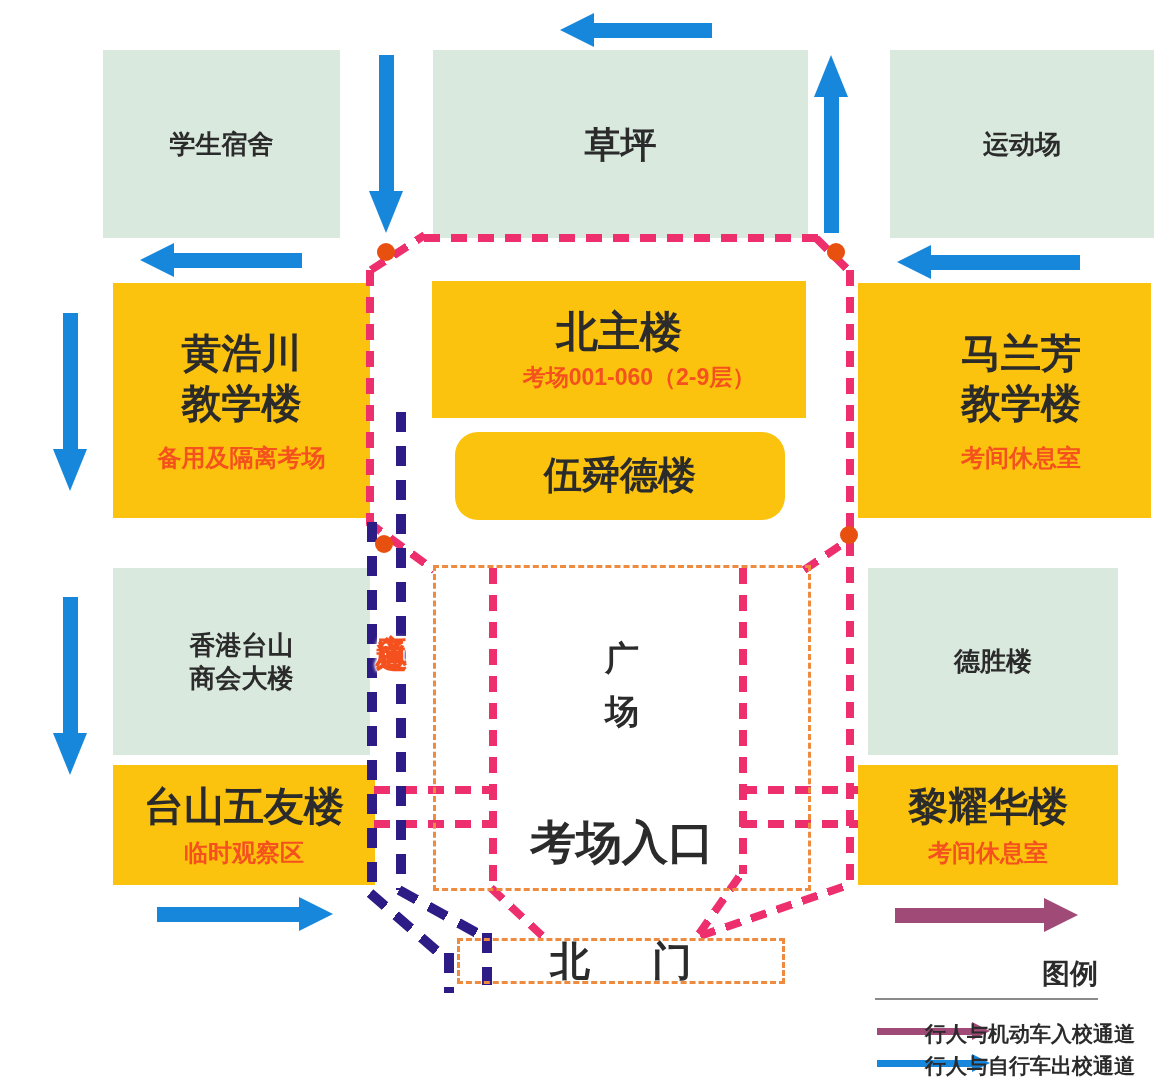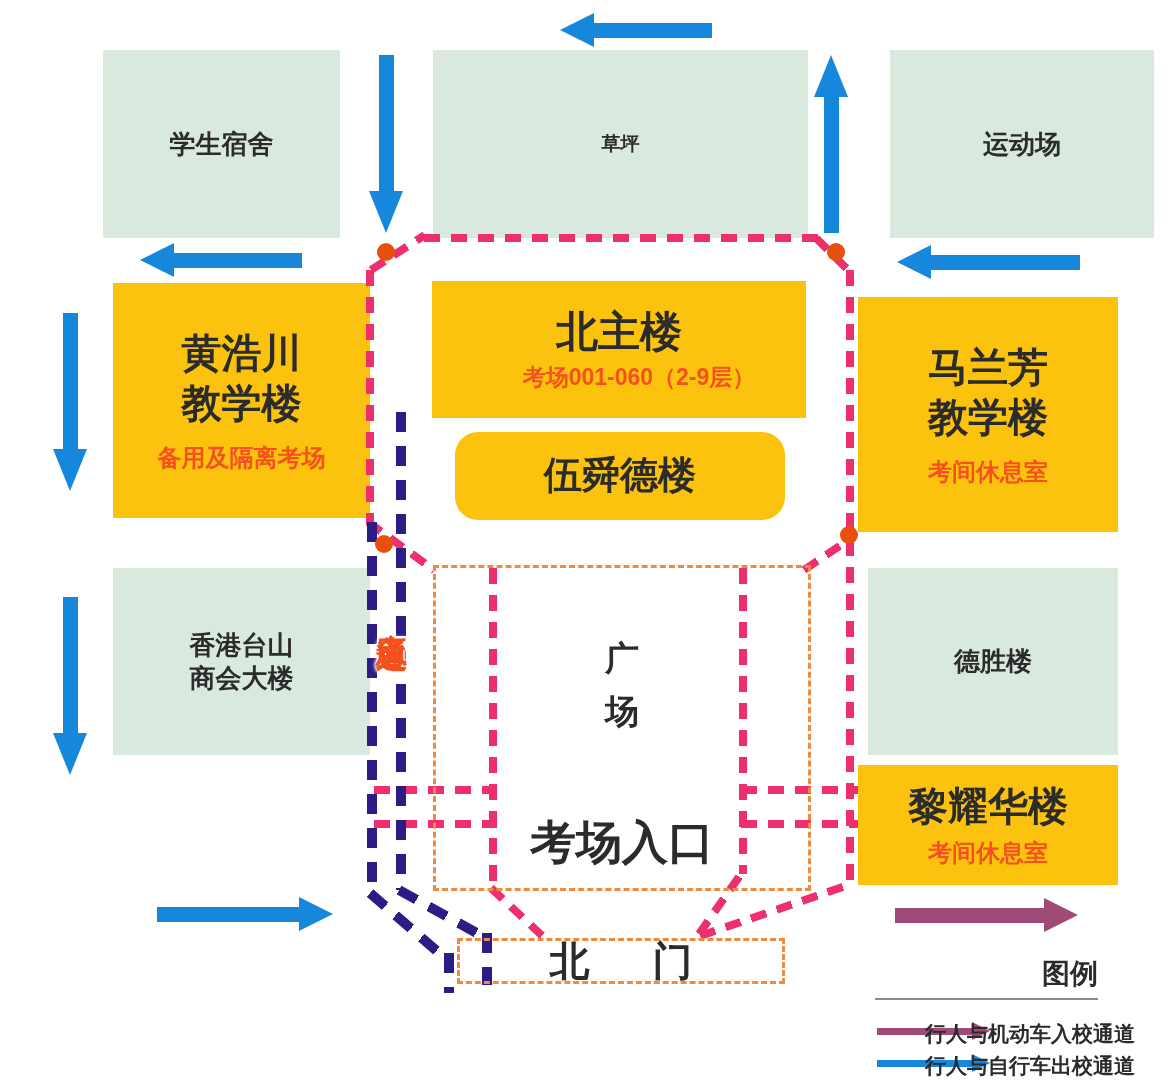--- a/index.html
+++ b/index.html
@@ -5,21 +5,21 @@
   html,body{margin:0;padding:0;background:#fff;}
   #stage{
     position:relative;width:1172px;height:1080px;background:#fff;overflow:hidden;
     font-family:"Liberation Sans","DejaVu Sans",sans-serif;color:var(--text);
   }
   .blk{position:absolute;display:flex;flex-direction:column;align-items:center;justify-content:center;text-align:right;}
   .blk.green{background:var(--green);}
   .blk.yellow{background:var(--yellow);}
   .blk .label{white-space:pre-line;font-weight:bold;line-height:1.25;color:var(--text);}
   .blk .sub{font-weight:bold;color:var(--red);margin-top:14px;}
-  .fs26{font-size:26px;} .fs28{font-size:19px;}
+  .fs26{font-size:26px;} .fs28{font-size:36px;}
   .fs38{font-size:38px;} .fs40{font-size:40px;} .fs42{font-size:42px;}
   .sub23{font-size:23px;margin-left:40px;} .sub24{font-size:24px;}
 
   
   .ar{position:absolute;display:flex;align-items:center;}
   .ar.v{flex-direction:column;}
   .sh-h{height:15px;flex:1;background:var(--ac);}
   .sh-v{width:15px;flex:1;background:var(--ac);}
   .hd{width:0;height:0;border-style:solid;border-color:transparent;}
   .hd.left {border-width:17px 34px 17px 0;border-right-color:var(--ac);}
@@ -34,21 +34,21 @@
   .pk-h{height:8px;background:repeating-linear-gradient(90deg,var(--pink) 0 16px,transparent 16px 27px);}
   .pk-v{width:8px;background:repeating-linear-gradient(180deg,var(--pink) 0 16px,transparent 16px 27px);}
   .pk-d{height:8px;background:repeating-linear-gradient(90deg,var(--pink) 0 16px,transparent 16px 27px);transform-origin:left center;}
   .pu-v{width:10px;background:repeating-linear-gradient(180deg,var(--purple) 0 20px,transparent 20px 34px);}
   .pu-d{height:10px;background:repeating-linear-gradient(90deg,var(--purple) 0 20px,transparent 20px 34px);transform-origin:left center;}
   .dot{position:absolute;width:18px;height:18px;border-radius:50%;background:var(--dot);}
   .orange-box{position:absolute;border:3px dashed var(--orange);}
 
   .plaza-label{position:absolute;left:0;right:0;top:64px;text-align:center;font-weight:bold;font-size:34px;line-height:1.55;white-space:pre-line;color:var(--text);}
   .plaza-entrance{position:absolute;left:0;right:0;bottom:14px;text-align:center;font-weight:bold;font-size:46px;color:var(--text);}
-  .gate-label{position:absolute;left:0;right:0;top:0;bottom:0;display:flex;align-items:center;justify-content:center;font-weight:bold;font-size:40px;letter-spacing:26px;text-indent:26px;color:var(--text);background:transparent;}
+  .gate-label{position:absolute;left:0;right:0;top:0;bottom:0;display:flex;align-items:center;justify-content:center;font-weight:bold;font-size:40px;letter-spacing:26px;text-indent:26px;color:var(--text);background:transparent;font-family:Liberation Serif, serif;}
   .emg{position:absolute;writing-mode:vertical-rl;font-weight:bold;font-size:31px;letter-spacing:3px;color:var(--red);
        text-shadow:0 0 3px #fff,0 0 3px #fff,0 0 5px #fff;}
   .lg-title{position:absolute;font-weight:bold;font-size:28px;color:var(--text);text-align:right;}
   .lg-line{position:absolute;height:2px;background:var(--line);}
   .lg-label{position:absolute;font-weight:bold;font-size:21px;color:var(--text);}
 </style>
 </head>
 <body>
 
 <div id="stage">
@@ -68,34 +68,38 @@
 教学楼</div>
     <div class="sub sub24">备用及隔离考场</div>
   </div>
   <div class="blk yellow" style="left:432px;top:281px;width:374px;height:137px;">
     <div class="label fs42">北主楼</div>
     <div class="sub sub23" style="margin-top:4px;">考场001-060（2-9层）</div>
   </div>
   <div class="blk yellow" style="left:455px;top:432px;width:330px;height:88px;border-radius:23px;">
     <div class="label fs38">伍舜德楼</div>
   </div>
-  <div class="blk yellow" style="left:858px;top:297px;width:260px;height:235px;">
+  <div class="blk yellow" style="left:858px;top:283px;width:260px;height:235px;padding-left:33px;">
     <div class="label fs40">马兰芳
 教学楼</div>
     <div class="sub sub24">考间休息室</div>
   </div>
 
   <div class="blk green" style="left:113px;top:568px;width:257px;height:187px;">
     <div class="label fs26">香港台山
 商会大楼</div>
   </div>
   <div class="blk green" style="left:868px;top:568px;width:250px;height:187px;">
     <div class="label fs26">德胜楼</div>
   </div>
 
+  <div class="blk yellow" style="left:113px;top:765px;width:262px;height:120px;">
+    <div class="label fs40">台山五友楼</div>
+    <div class="sub sub24" style="margin-top:6px;">临时观察区</div>
+  </div>
   <div class="blk yellow" style="left:858px;top:765px;width:260px;height:120px;">
     <div class="label fs40">黎耀华楼</div>
     <div class="sub sub24" style="margin-top:6px;">考间休息室</div>
   </div>
 
   <div class="seg pk-h" style="left:424px;top:234px;width:396px;"></div>
   <div class="seg pk-d" style="left:371px;top:266px;width:64px;transform:rotate(-33deg);"></div>
   <div class="seg pk-v" style="left:366px;top:270px;height:254px;"></div>
   <div class="seg pk-d" style="left:368px;top:518px;width:82px;transform:rotate(36deg);"></div>
   <div class="seg pk-d" style="left:816px;top:234px;width:48px;transform:rotate(45deg);"></div>

